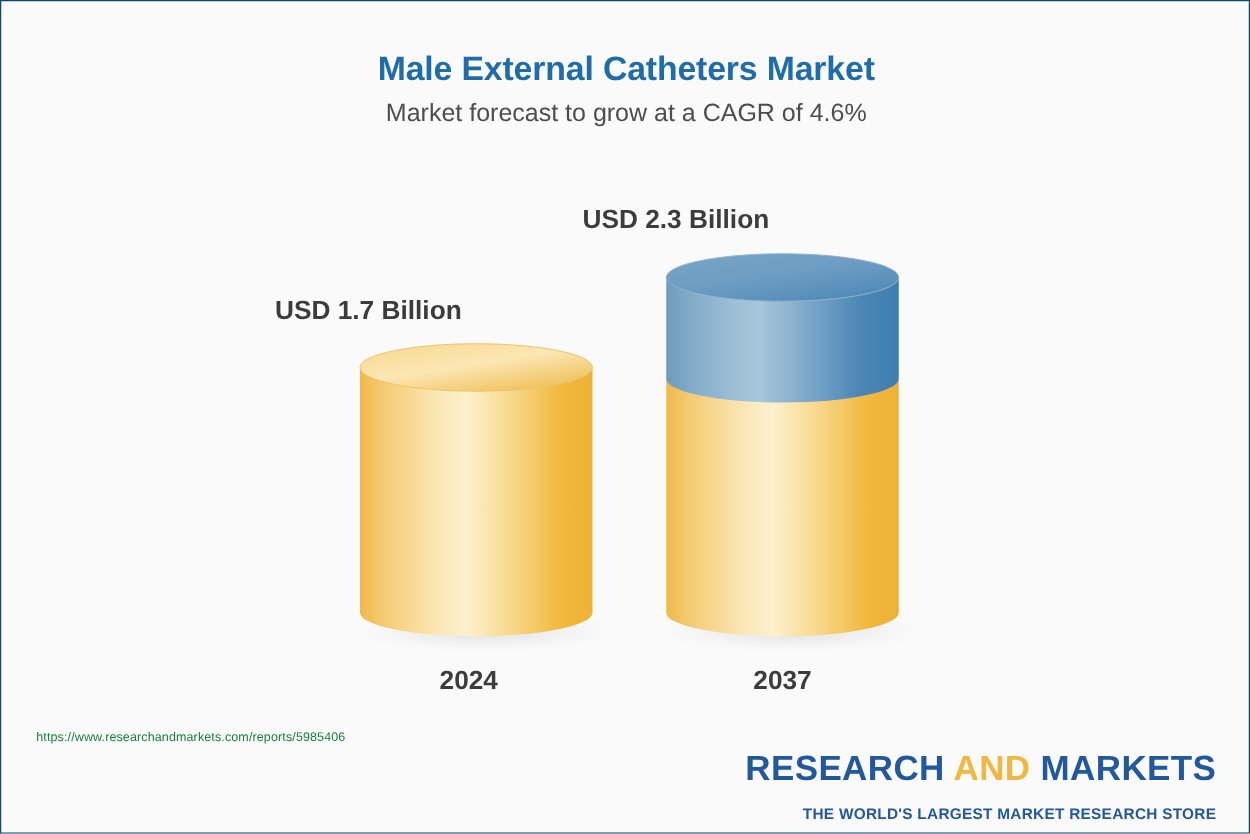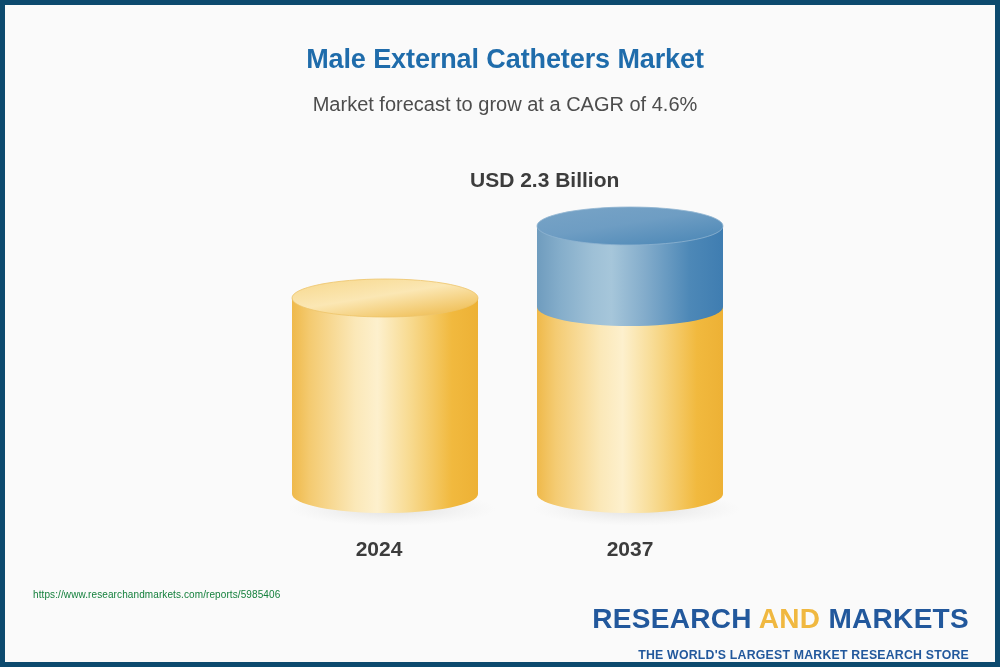--- a/index.html
+++ b/index.html
@@ -13,40 +13,40 @@
     font-family: "Liberation Sans", sans-serif;
     background: #ffffff;
   }
 
   #canvas {
     position: relative;
     width: 1000px;
     height: 667px;
     box-sizing: border-box;
     background: #fafafa;
-    border: 5px solid #0c4a6e;
+    border: 1px solid #0c4a6e;
     overflow: hidden;
   }
 
   
   #chart-title {
     position: absolute;
     left: 0;
     top: 39px;
     width: 1000px;
     text-align: center;
     font-size: 27px;
     font-weight: bold;
     color: #1f6cab;
     letter-spacing: -0.1px;
   }
   #chart-subtitle {
     position: absolute;
     left: 0;
-    top: 88px;
+    top: 79px;
     width: 1000px;
     text-align: center;
     font-size: 20px;
     font-weight: normal;
     color: #4d4d4d;
   }
 
   
   #plot-area {
     position: absolute;
@@ -117,20 +117,21 @@
 </head>
 <body>
 
 <div id="canvas">
 
   <div id="chart-title">Male External Catheters Market</div>
   <div id="chart-subtitle">Market forecast to grow at a CAGR of 4.6%</div>
 
   <div id="plot-area">
 
+    <div class="value-label" style="left:219px; top:236px;">USD 1.7 Billion</div>
 
     <svg class="cyl-svg" style="left:286px; top:274px;" width="188" height="242" viewBox="0 0 188 242">
       <defs>
         <linearGradient id="goldBody1" x1="0" y1="0" x2="1" y2="0">
           <stop offset="0%" stop-color="#efb94a"></stop>
           <stop offset="10%" stop-color="#f4cb72"></stop>
           <stop offset="34%" stop-color="#fbe8b8"></stop>
           <stop offset="46%" stop-color="#fdf0cd"></stop>
           <stop offset="62%" stop-color="#f8dc95"></stop>
           <stop offset="86%" stop-color="#f1b93e"></stop>

